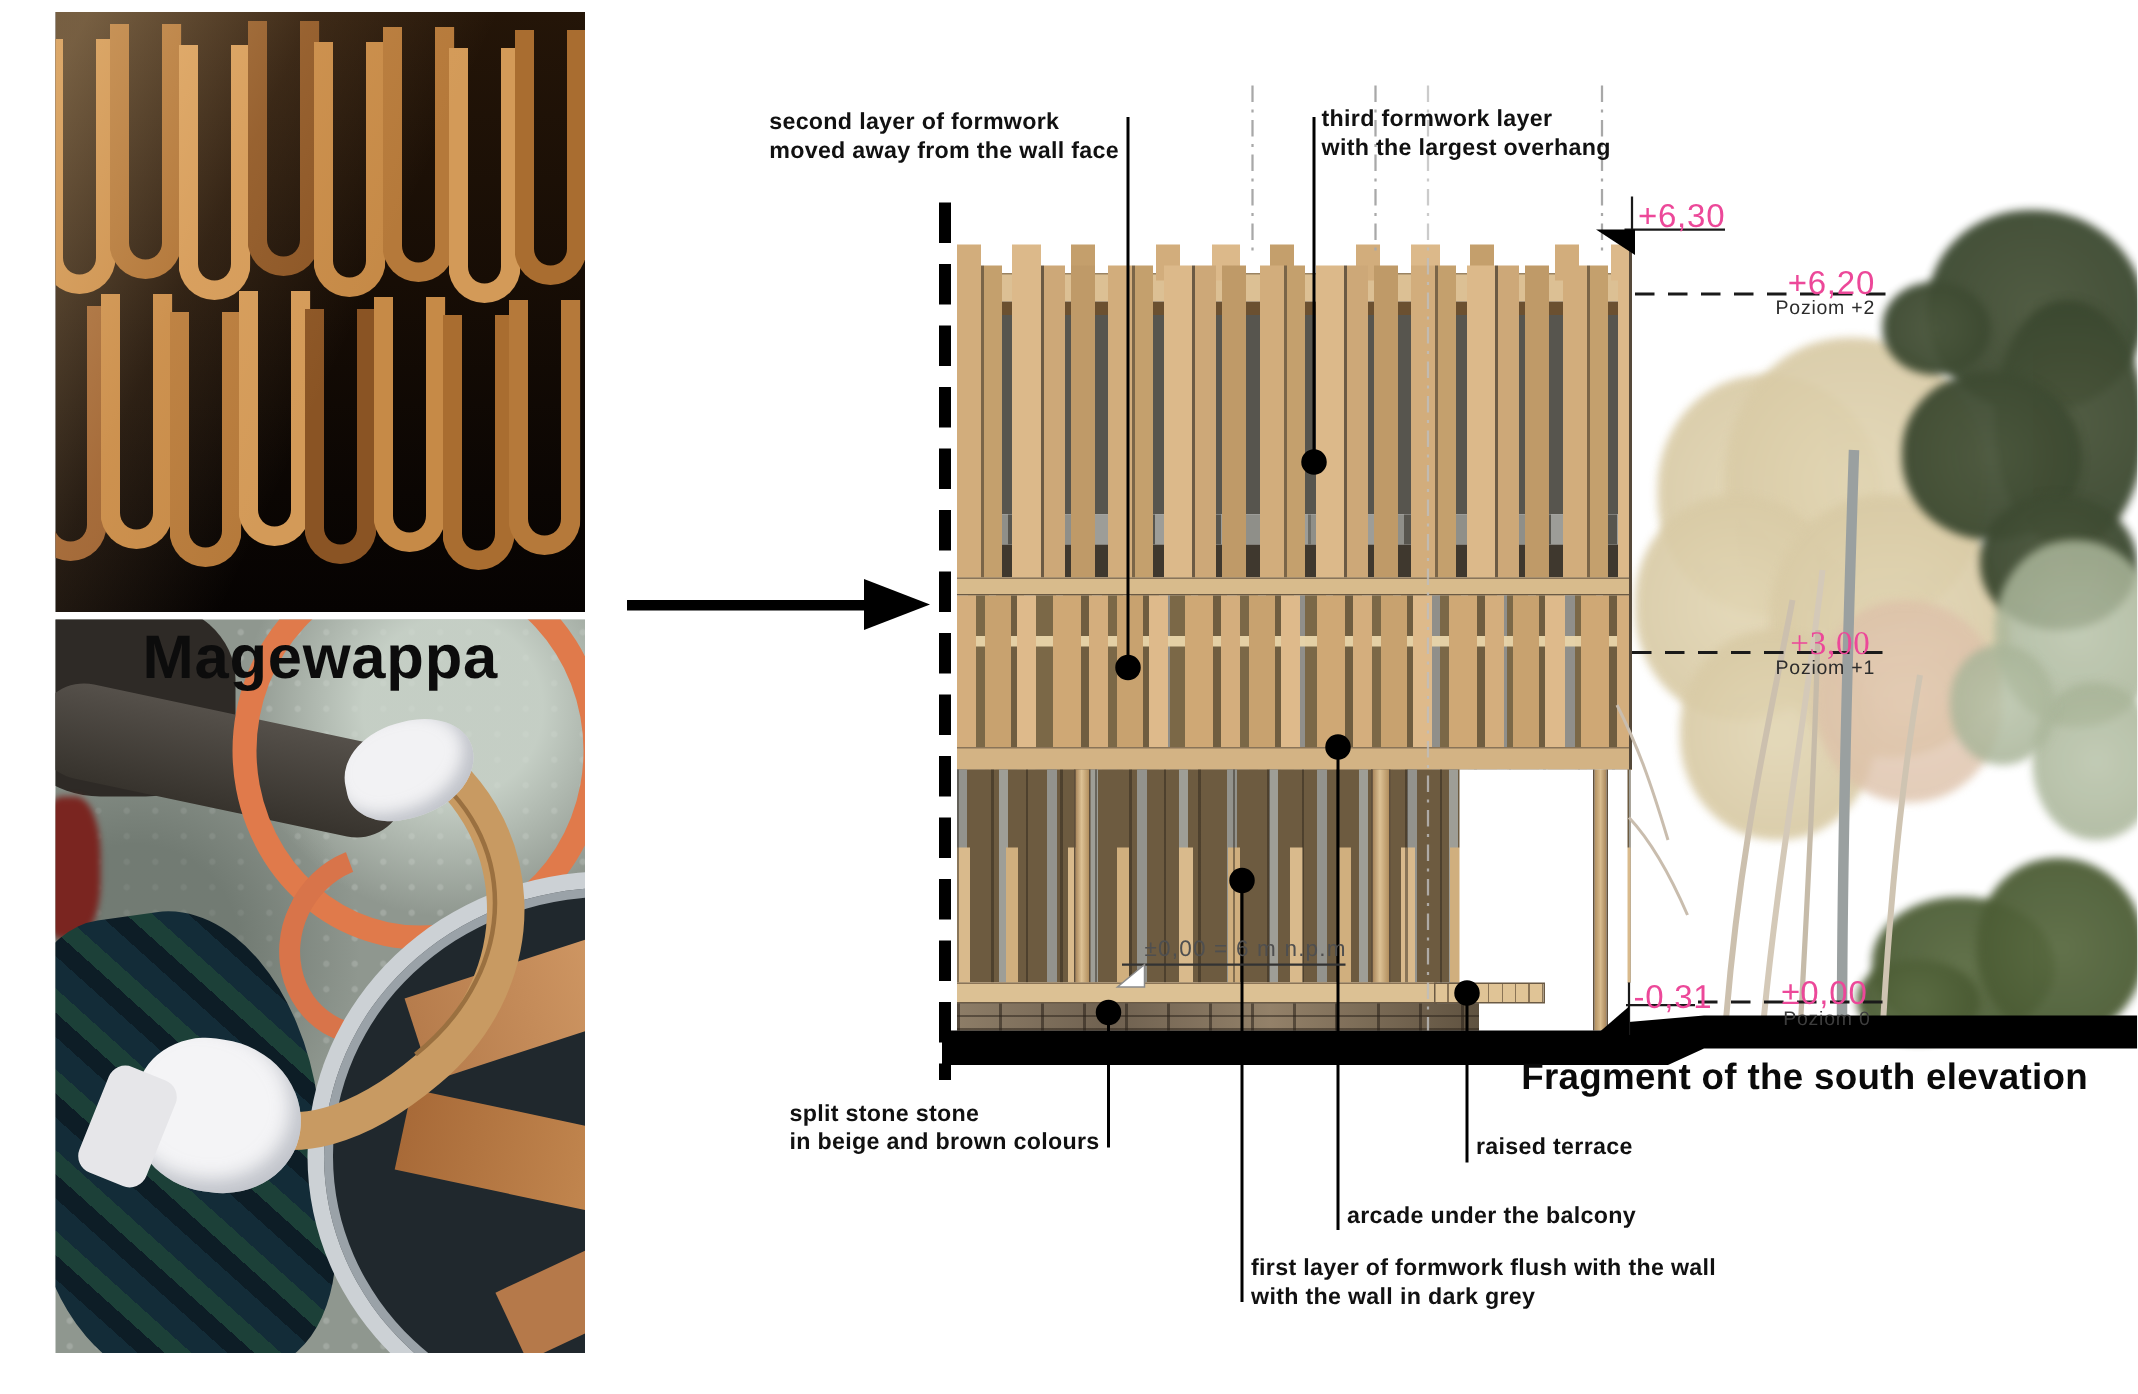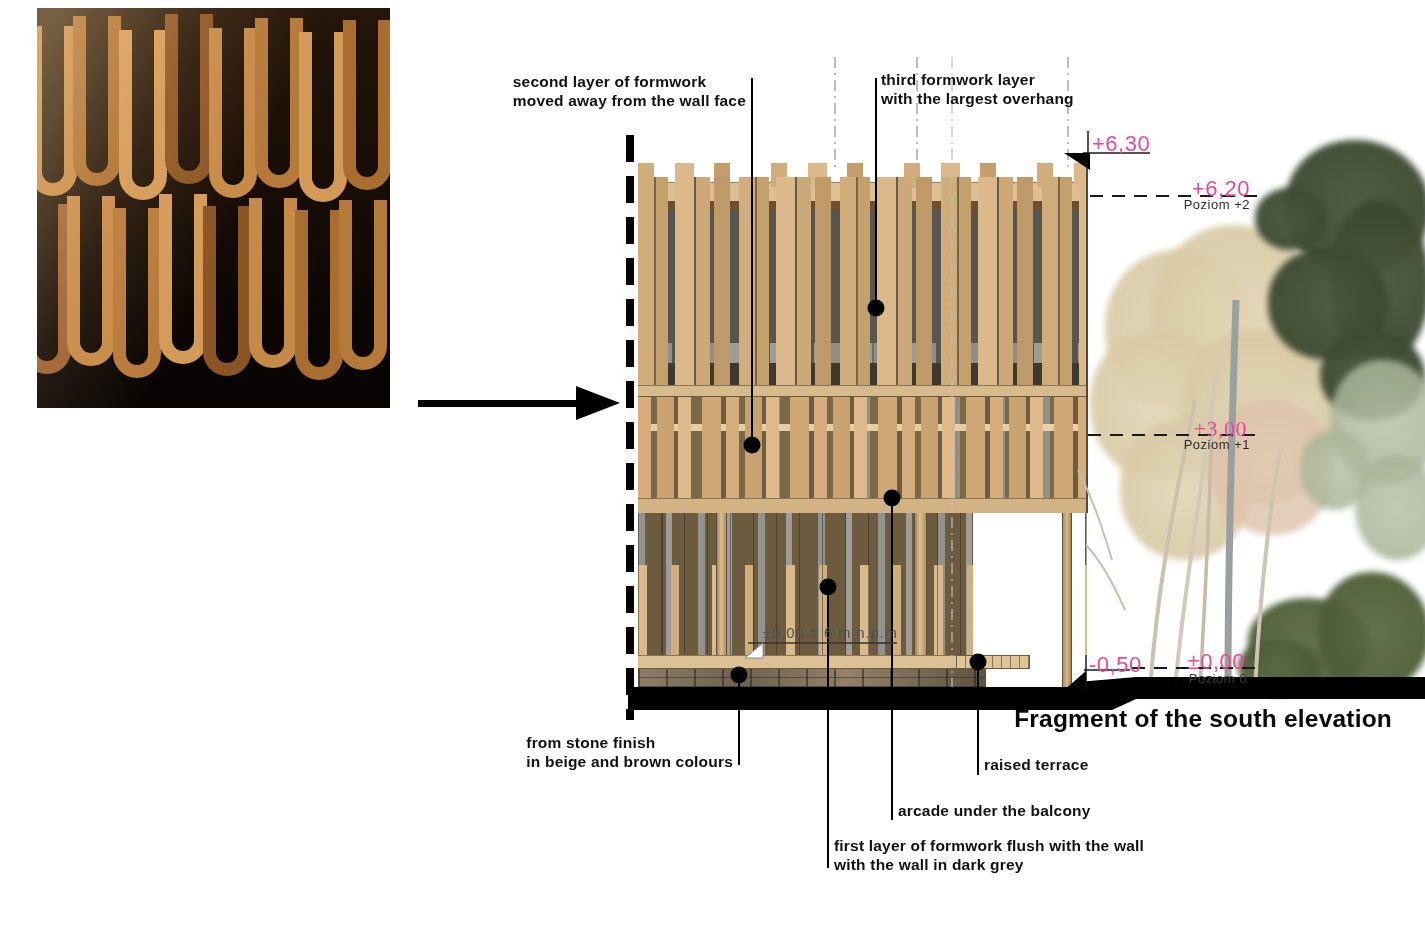--- a/index.html
+++ b/index.html
@@ -90,20 +90,40 @@
     <div class="loop" style="left:30px;top:188px;border-color:#c68a47;"></div>
     <div class="loop" style="left:76px;top:200px;border-color:#b5793a;"></div>
     <div class="loop" style="left:122px;top:186px;border-color:#d39a58;"></div>
     <div class="loop" style="left:166px;top:198px;border-color:#8a5424;"></div>
     <div class="loop" style="left:212px;top:190px;border-color:#c68a47;"></div>
     <div class="loop" style="left:258px;top:202px;border-color:#a96d30;"></div>
     <div class="loop" style="left:302px;top:192px;border-color:#b5793a;"></div>
     <div class="sun"></div>
   </div>
 
+  <div id="photo2" class="photo">
+    <div class="p2" style="left:-30px;top:-12px;width:150px;height:130px;background:#2e2a26;border-radius:40%;"></div>
+    <div class="p2" style="left:-15px;top:62px;width:250px;height:64px;background:linear-gradient(180deg,#55504a,#37332d);border-radius:32px;transform:rotate(12deg);"></div>
+    <div class="p2" style="left:-12px;top:118px;width:42px;height:95px;background:#7a2520;border-radius:40%;filter:blur(2px);"></div>
+    <div class="p2" style="left:-20px;top:195px;width:198px;height:310px;background:repeating-linear-gradient(50deg,#132c38 0 16px,#0d1d26 16px 28px,#1c4038 28px 40px);border-radius:35% 45% 30% 40%;transform:rotate(-8deg);"></div>
+    <div class="p2" style="left:118px;top:-45px;width:250px;height:265px;border:16px solid #e07a4b;border-radius:50%;"></div>
+    <div class="p2" style="left:150px;top:150px;width:125px;height:135px;border:14px solid rgba(0,0,0,0);border-left-color:#d8744a;border-bottom-color:#d8744a;border-radius:50%;transform:rotate(25deg);"></div>
+    <div class="p2" style="left:168px;top:168px;width:400px;height:380px;background:#20282d;border:11px solid #ccd1d5;border-radius:50%;box-shadow:inset 0 0 0 6px #9aa2a8;"></div>
+    <div class="p2" style="left:238px;top:228px;width:150px;height:58px;background:linear-gradient(90deg,#b67c4c,#d29a66);transform:rotate(-18deg);"></div>
+    <div class="p2" style="left:230px;top:330px;width:170px;height:55px;background:linear-gradient(90deg,#a86a38,#c98e55);transform:rotate(12deg);"></div>
+    <div class="p2" style="left:298px;top:420px;width:125px;height:50px;background:#b5794a;transform:rotate(-25deg);"></div>
+    <svg class="p2" style="left:0;top:0;" width="353" height="489" viewBox="0 0 353 489">
+      <path d="M238,85 C316,132 322,238 248,300 C203,338 158,352 122,332" fill="none" stroke="#c89a62" stroke-width="25" stroke-linecap="round"></path>
+      <path d="M244,98 C308,142 312,232 240,290" fill="none" stroke="#9a7040" stroke-width="3"></path>
+    </svg>
+    <div class="p2" style="left:192px;top:68px;width:88px;height:64px;background:#f2f2f4;border-radius:55% 45% 60% 40%;transform:rotate(-12deg);box-shadow:inset -6px -6px 10px rgba(160,165,175,.6);"></div>
+    <div class="p2" style="left:52px;top:280px;width:112px;height:102px;background:#f4f4f6;border-radius:45% 55% 50% 50%;transform:rotate(8deg);box-shadow:inset -8px -8px 12px rgba(160,165,175,.6);"></div>
+    <div class="p2" style="left:24px;top:300px;width:48px;height:76px;background:#e6e6e9;border-radius:12px;transform:rotate(22deg);"></div>
+    <div class="photo-caption">Magewappa</div>
+  </div>
 
   <div id="arrow" class="abs">
     <div class="shaft"></div>
     <div class="head"></div>
   </div>
 
   <div>
     <div class="blob t-aut" style="left:1105px;top:250px;width:150px;height:160px;"></div>
     <div class="blob t-aut" style="left:1150px;top:225px;width:175px;height:195px;"></div>
     <div class="blob t-aut" style="left:1090px;top:330px;width:140px;height:150px;"></div>
@@ -212,35 +232,35 @@
 
   <div class="lbl lbl-callout ta-r" style="right:679px;top:72px;">
     <div>second layer of formwork</div>
     <div>moved away from the wall face</div>
   </div>
   <div class="lbl lbl-callout" style="left:881px;top:70px;">
     <div>third formwork layer</div>
     <div>with the largest overhang</div>
   </div>
   <div class="lbl lbl-callout ta-r" style="right:692px;top:733px;">
-    <div>from stone finish</div>
+    <div>split stone stone</div>
     <div>in beige and brown colours</div>
   </div>
   <div class="lbl lbl-callout" style="left:834px;top:836px;">
     <div>first layer of formwork flush with the wall</div>
     <div>with the wall in dark grey</div>
   </div>
   <div class="lbl lbl-callout" style="left:898px;top:801px;">arcade under the balcony</div>
   <div class="lbl lbl-callout" style="left:984px;top:755px;">raised terrace</div>
 
   <div class="lbl lbl-level" style="left:1092px;top:131px;">+6,30</div>
   <div class="lbl lbl-level" style="right:175px;top:176px;">+6,20</div>
   <div class="lbl lbl-poziom" style="right:175px;top:197px;">Poziom +2</div>
   <div class="lbl lbl-level" style="right:178px;top:416px;font-family:Liberation Serif, serif;">+3,00</div>
   <div class="lbl lbl-poziom" style="right:175px;top:437px;">Poziom +1</div>
   <div class="lbl lbl-level" style="right:180px;top:649px;">±0,00</div>
   <div class="lbl lbl-poziom" id="lbl-poziom0" style="right:178px;top:671px;">Poziom 0</div>
-  <div class="lbl lbl-level" style="left:1089px;top:652px;">-0,50</div>
+  <div class="lbl lbl-level" style="left:1089px;top:652px;">-0,31</div>
   <div class="lbl" id="lbl-datum" style="left:763px;top:624px;">±0,00 = 6 m n.p.m</div>
 
   <div class="lbl" id="lbl-title" style="right:33px;top:705px;">Fragment of the south elevation</div>
 
 </div>
 
 </body></html>

